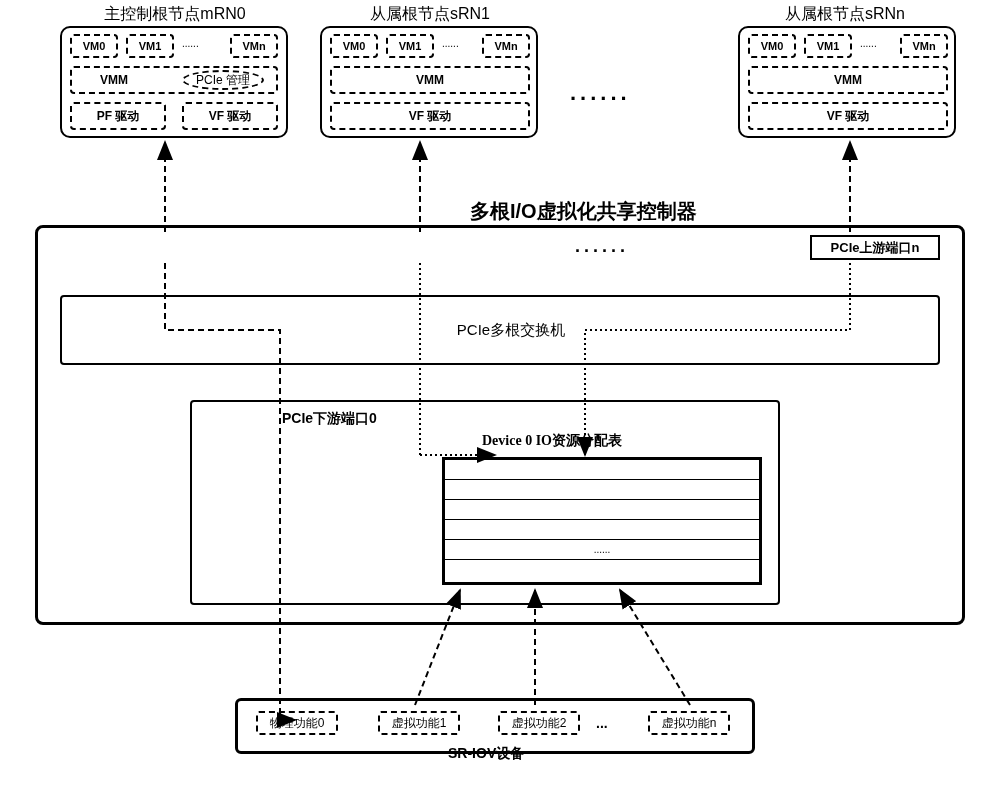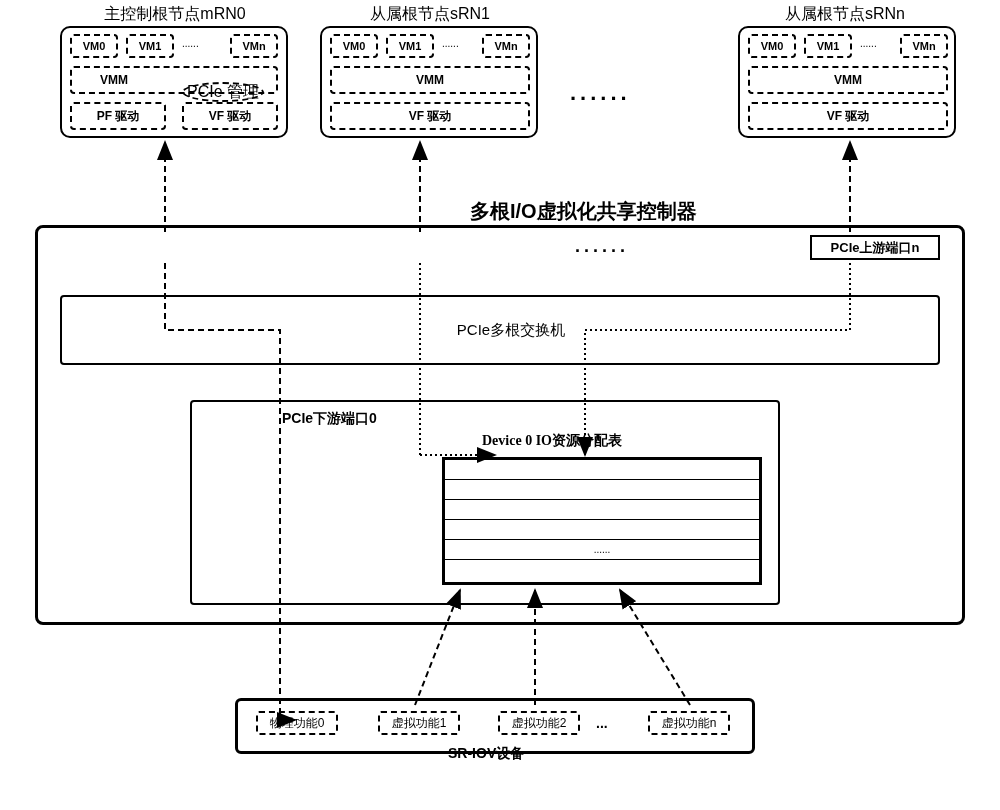--- a/index.html
+++ b/index.html
@@ -49,22 +49,21 @@
     .driver-box {
       height: 28px;
     }
     .pcie-ellipse {
       position: absolute;
       border: 2px dashed #000;
       border-radius: 50%;
       display: flex;
       align-items: center;
       justify-content: center;
-      font-size: 16px;
-      margin-top: 12px;
+      font-size: 12px;
     }
     .dots {
       position: absolute;
       font-size: 22px;
       font-weight: bold;
       letter-spacing: 4px;
     }
     .controller-title {
       position: absolute;
       font-size: 20px;

